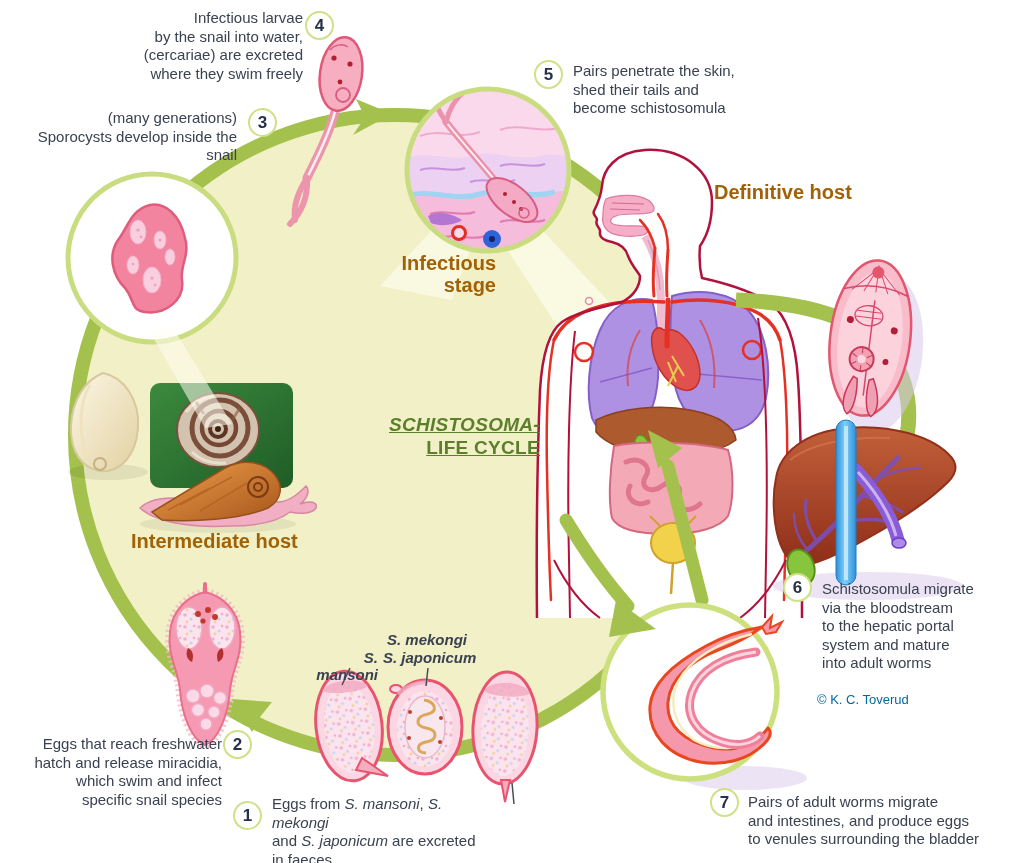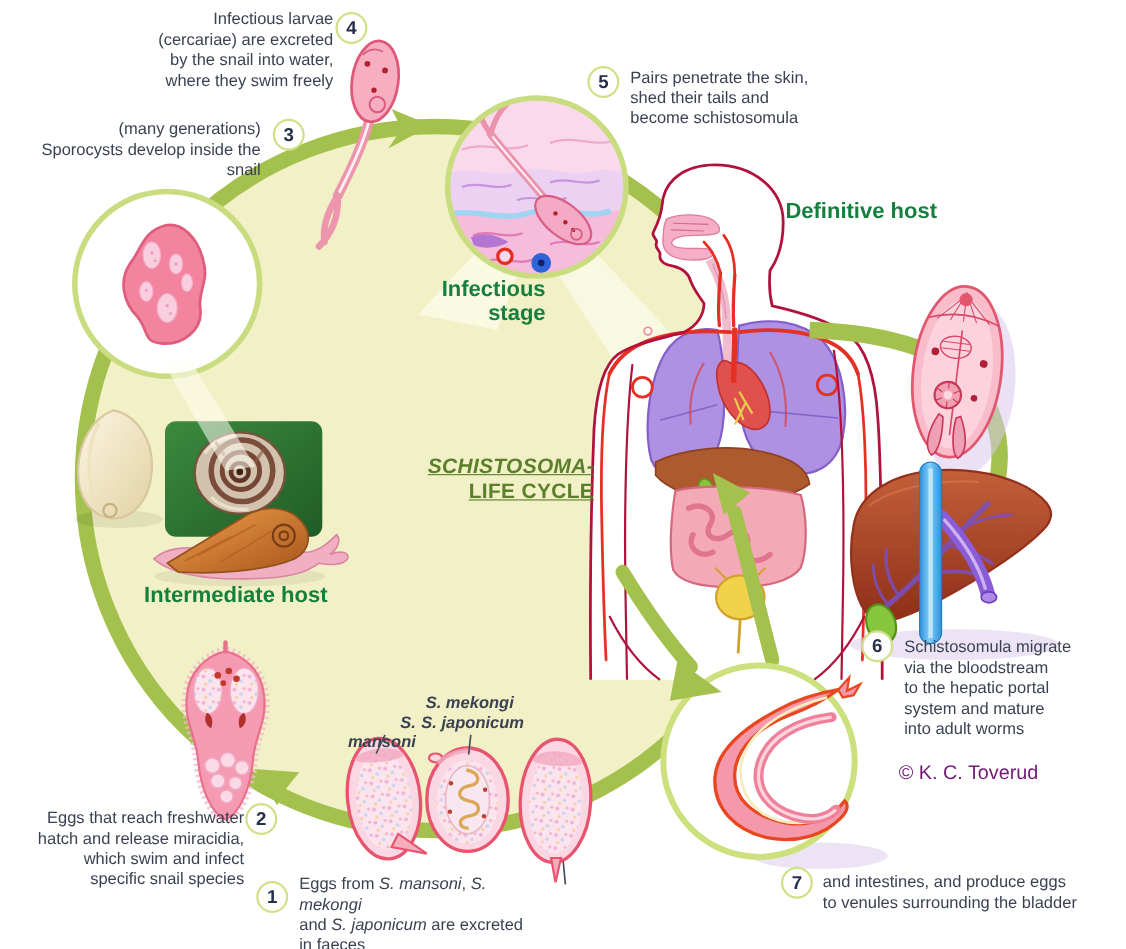--- a/index.html
+++ b/index.html
@@ -3,27 +3,27 @@
 <meta charset="utf-8">
 <style>
   html,body{margin:0;padding:0;background:#fff;}
   #stage{position:relative;width:1024px;height:863px;background:#fff;overflow:hidden;
          font-family:"Liberation Sans",sans-serif;}
   #art{position:absolute;left:0;top:0;}
   .txt{position:absolute;font-size:15px;font-weight:400;color:#3a4150;line-height:1.24;}
   .r{text-align:right;}
   .c{text-align:right;}
   .it{font-style:italic;}
-  .green{color:#15803d;font-weight:700;font-size:20px;line-height:1.12;}
+  .green{color:#a16207;font-weight:700;font-size:20px;line-height:1.12;}
   .title{font-size:19px;font-weight:700;color:#5b7f2b;line-height:1.2;letter-spacing:.3px;text-decoration:underline;}
   .num{position:absolute;width:29px;height:29px;border-radius:50%;background:#fff;
        border:2px solid #cfe186;color:#26304a;font-weight:700;font-size:17px;
        display:flex;align-items:center;justify-content:center;box-sizing:border-box;}
   .lbl{position:absolute;font-size:15px;font-weight:600;font-style:italic;color:#3a4150;}
-  .credit{position:absolute;font-size:18px;font-weight:400;color:#701a75;}
+  .credit{position:absolute;font-size:13px;font-weight:400;color:#0369a1;}
 </style>
 </head>
 <body>
 
 <div id="stage">
 
 <svg id="art" width="1024" height="863" viewBox="0 0 1024 863">
   <defs>
     <pattern id="speck" width="14" height="12" patternUnits="userSpaceOnUse">
       <rect width="14" height="12" fill="#fbe4ee"></rect>
@@ -356,22 +356,22 @@
   </g>
 
   <g>
     <path d="M566,520 C588,556 608,584 628,606" stroke="#a3c14c" stroke-width="13" fill="none" stroke-linecap="round"></path>
     <polygon points="656,629 616,600 609,637" fill="#a3c14c"></polygon>
   </g>
 </svg>
 
   <div class="txt r" style="left:88px;top:9px;width:215px">
     <div>Infectious larvae</div>
+    <div>by the snail into water,</div>
     <div>(cercariae) are excreted</div>
-    <div>by the snail into water,</div>
     <div>where they swim freely</div>
   </div>
   <div class="num" style="left:305px;top:11px">4</div>
 
   <div class="txt r" style="left:9px;top:109px;width:228px">
     <div>(many generations)</div>
     <div>Sporocysts develop inside the snail</div>
   </div>
   <div class="num" style="left:248px;top:108px">3</div>
 
@@ -422,17 +422,18 @@
   <div class="num" style="left:233px;top:801px">1</div>
   <div class="txt" style="left:272px;top:795px;width:230px">
     <div><span>Eggs from </span><span class="it">S. mansoni</span><span>, </span><span class="it">S. mekongi</span></div>
     <div><span>and </span><span class="it">S. japonicum</span><span> are excreted</span></div>
     <div>in faeces</div>
   </div>
 
 
   <div class="num" style="left:710px;top:788px">7</div>
   <div class="txt" style="left:748px;top:793px;width:260px">
+    <div>Pairs of adult worms migrate</div>
     <div>and intestines, and produce eggs</div>
     <div>to venules surrounding the bladder</div>
   </div>
 
 </div>
 
 </body></html>

